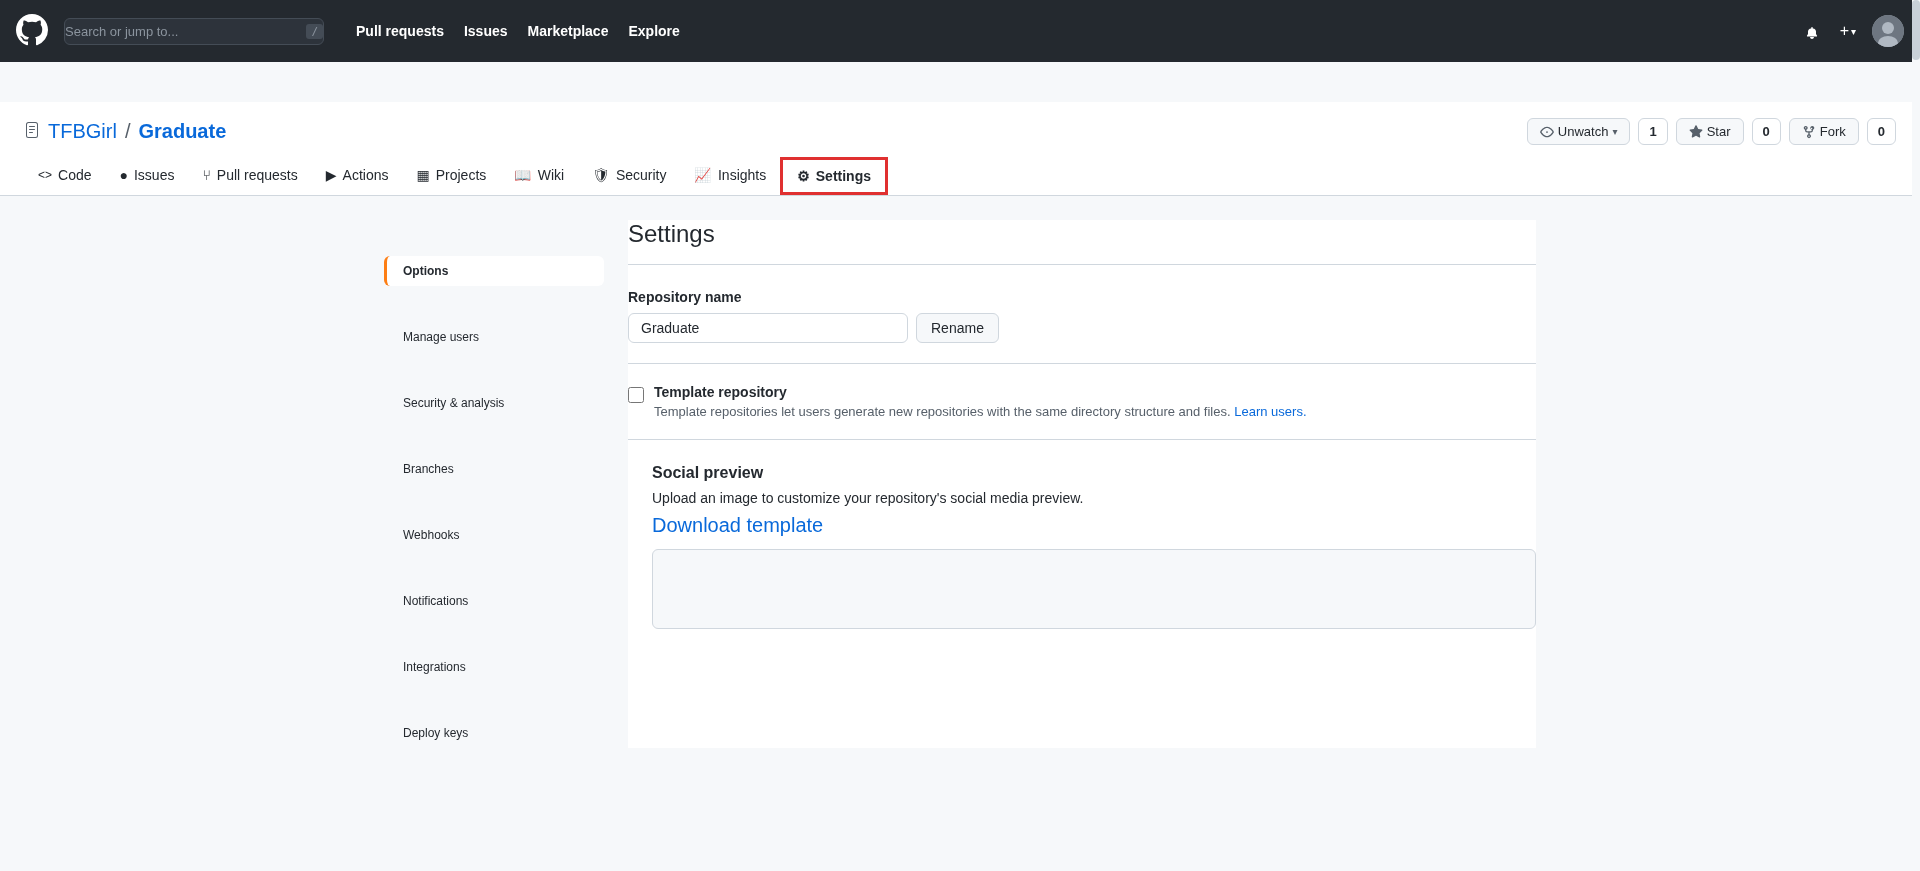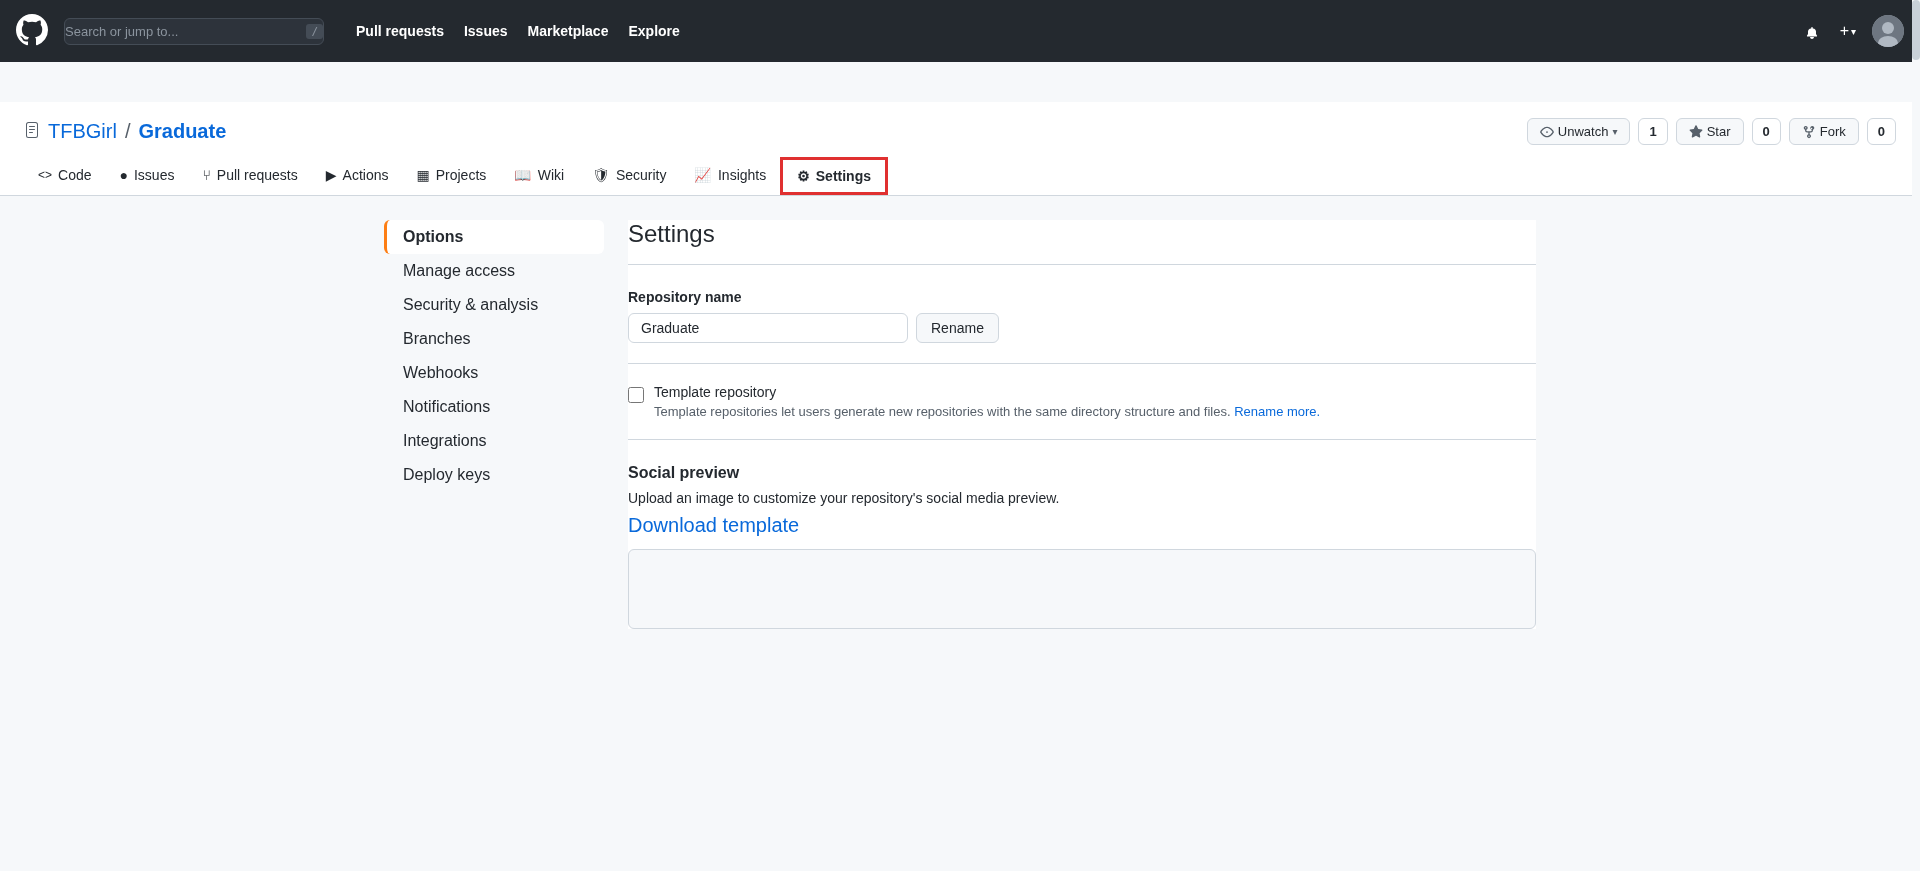--- a/index.html
+++ b/index.html
@@ -108,23 +108,23 @@
       margin: 0 auto;
       padding: 24px;
       gap: 24px;
     }
 
     
     .sidebar {
       width: 220px; flex-shrink: 0;
     }
     .sidebar-item {
-      display: block; padding: 8px 16px; font-size: 16px;
+      display: block; padding: 8px 16px; font-size: 12px;
       color: #24292f; text-decoration: none; border-radius: 6px;
-      border-left: 3px solid transparent; cursor: pointer;
+      border-left: 3px solid transparent; cursor: pointer; margin-top: 36px;
     }
     .sidebar-item.active {
       font-weight: 600; border-left-color: #fd7e14; background: #fff;
     }
 
     
     .settings-content {
       flex: 1; background: #fff;
     }
     .settings-title {
@@ -149,25 +149,25 @@
       background: #f6f8fa; padding: 6px 14px; font-size: 14px;
       cursor: pointer; font-weight: 500; color: #24292f;
     }
 
     .section-divider { border: none; border-top: 1px solid #d0d7de; margin: 20px 0; }
 
     .template-row {
       display: flex; align-items: flex-start; gap: 10px; margin-bottom: 20px;
     }
     .template-checkbox { margin-top: 3px; width: 16px; height: 16px; cursor: pointer; }
-    .template-label { font-size: 14px; font-weight: 400; }
+    .template-label { font-size: 14px; font-weight: 700; }
     .template-desc { font-size: 13px; color: #57606a; margin-top: 4px; }
     .template-desc a { color: #0969da; text-decoration: none; }
 
-    .social-section { margin-top: 24px; }
+    .social-section { margin-top: 24px; margin-left: 24px; }
     .social-title { font-size: 16px; font-weight: 600; margin-bottom: 8px; }
     .social-desc { font-size: 14px; color: #24292f; margin-bottom: 8px; }
     .social-img-note { font-size: 13px; color: #24292f; margin-bottom: 6px; }
     .download-link { color: #0969da; text-decoration: none; font-size: 20px; }
 
     .social-upload-box {
       border: 1px solid #d0d7de; border-radius: 6px;
       background: #f6f8fa; padding: 16px; margin-top: 12px;
       min-height: 80px;
     }
@@ -312,21 +312,21 @@
   </div>
 </div>
 
 <div class="main-content">
 
   <nav class="sidebar">
     <a class="sidebar-item active" href="#">
       <span>Options</span>
     </a>
     <a class="sidebar-item" href="#">
-      <span>Manage access</span>
+      <span>Manage users</span>
     </a>
     <a class="sidebar-item" href="#">
       <span>Security &amp; analysis</span>
     </a>
     <a class="sidebar-item" href="#">
       <span>Branches</span>
     </a>
     <a class="sidebar-item" href="#">
       <span>Webhooks</span>
     </a>
@@ -351,21 +351,21 @@
     </div>
 
     <hr class="section-divider">
 
     <div class="template-row">
       <input type="checkbox" class="template-checkbox" style="">
       <div>
         <div class="template-label">Template repository</div>
         <div class="template-desc">
           <span>Template repositories let users generate new repositories with the same directory structure and files.</span>
-          <a href="#">Rename more.</a>
+          <a href="#">Learn users.</a>
         </div>
       </div>
     </div>
 
     <hr class="section-divider">
 
     <div class="social-section">
       <div class="social-title">Social preview</div>
       <div class="social-desc">Upload an image to customize your repository's social media preview.</div>
       <a href="#" class="download-link">Download template</a>

